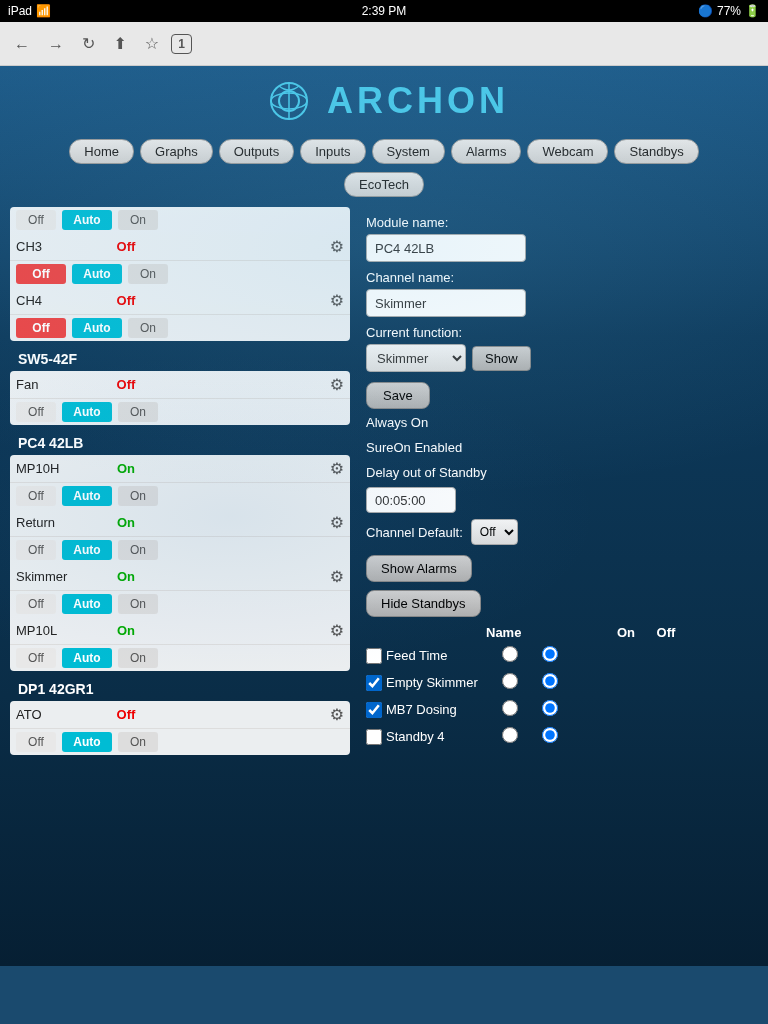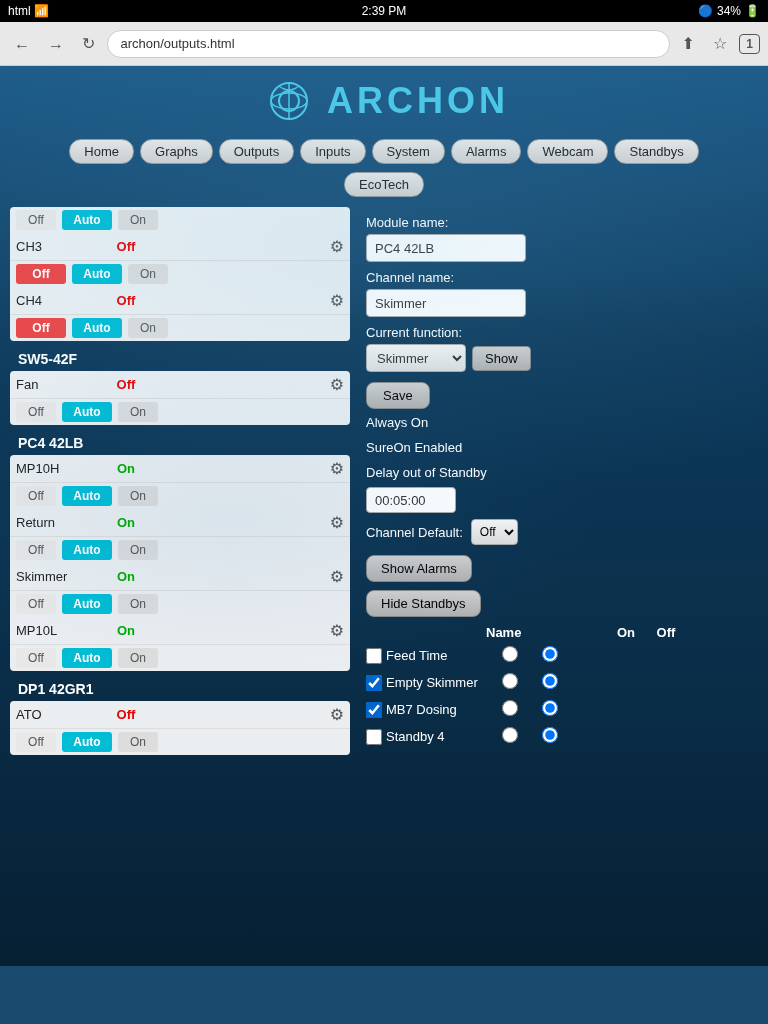--- a/index.html
+++ b/index.html
@@ -401,36 +401,35 @@
         radial-gradient(ellipse 120% 40% at 50% 20%, rgba(100,180,220,0.15) 0%, transparent 70%),
         radial-gradient(ellipse 80% 30% at 30% 50%, rgba(50,120,180,0.1) 0%, transparent 60%);
       pointer-events: none;
     }
   </style>
 </head>
 <body>
 
 <div class="status-bar">
   <div class="left">
-    <span>html</span>
+    <span>iPad</span>
     <span>📶</span>
   </div>
   <div class="center">2:39 PM</div>
   <div class="right">
     <span>🔵</span>
-    <span>34%</span>
+    <span>77%</span>
     <span>🔋</span>
   </div>
 </div>
 
 <div class="browser-bar">
   <button class="nav-btn">←</button>
   <button class="nav-btn">→</button>
   <button class="nav-btn">↻</button>
-  <input class="url-bar" type="text" value="archon/outputs.html" style="">
   <button class="browser-action-btn">⬆</button>
   <button class="browser-action-btn">☆</button>
   <span class="tab-count">1</span>
 </div>
 
 <div class="main-content">
 
   <div class="header">
     <div class="logo-container">
       <svg class="archon-logo-svg" viewBox="0 0 60 50">

